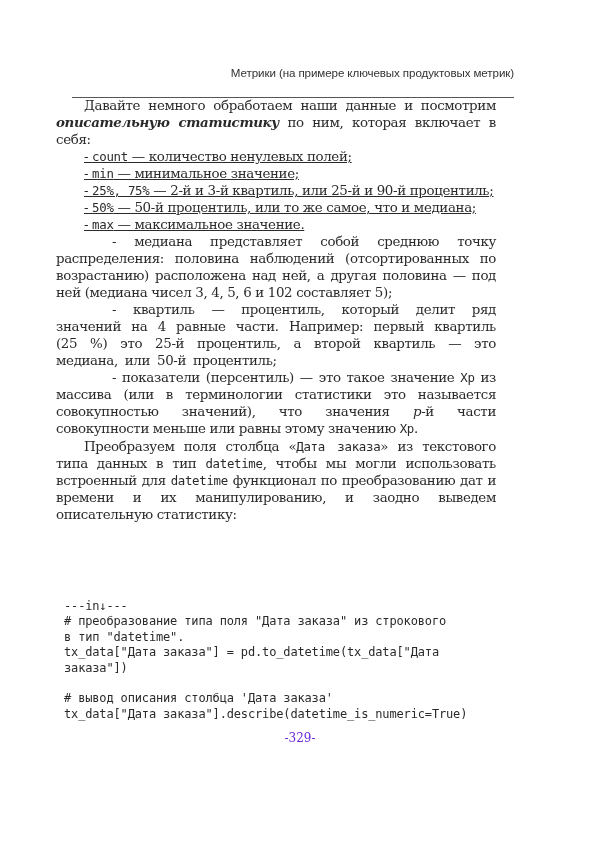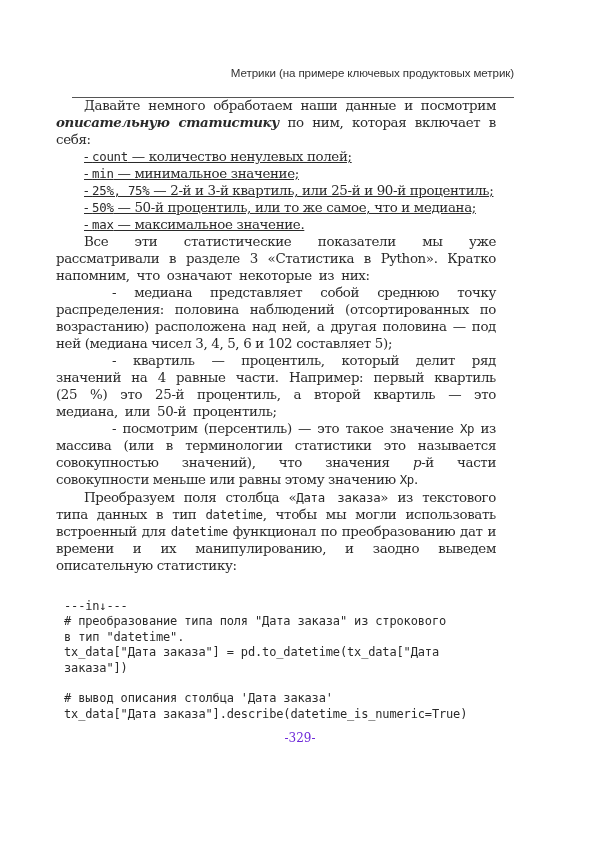--- a/index.html
+++ b/index.html
@@ -43,23 +43,22 @@
   <p class="p ind"><span>Давайте немного обработаем наши данные и посмотрим </span><span class="bi">описательную статистику</span><span> по ним, которая включает в себя:</span></p>
 
   <div>
     <p class="li">- <span class="mono">count</span><span> — количество ненулевых полей;</span></p>
     <p class="li">- <span class="mono">min</span><span> — минимальное значение;</span></p>
     <p class="li">- <span class="mono">25%, 75%</span><span> — 2-й и 3-й квартиль, или 25-й и 90-й процентиль;</span></p>
     <p class="li">- <span class="mono">50%</span><span> — 50-й процентиль, или то же самое, что и медиана;</span></p>
     <p class="li">- <span class="mono">max</span><span> — максимальное значение.</span></p>
   </div>
 
-  <p class="p ind spaced">Все эти статистические показатели мы уже рассматривали в разделе 3 «Статистика в Python». Кратко напомним, что означают некоторые из них:</p>
   <p class="p ind" style="text-indent:56px;">- медиана представляет собой среднюю точку распределения: половина наблюдений (отсортированных по возрастанию) расположена над ней, а другая половина — под ней (медиана чисел 3, 4, 5, 6 и 102 составляет 5);</p>
   <p class="p ind spaced" style="text-indent:56px;">- квартиль — процентиль, который делит ряд значений на 4 равные части. Например: первый квартиль (25 %) это 25-й процентиль, а второй квартиль — это медиана, или 50-й процентиль;</p>
-  <p class="p ind" style="text-indent:56px;"><span>- посмотрим (персентиль) — это такое значение </span><span class="mono">Xp</span><span> из массива (или в терминологии статистики это называется совокупностью значений), что значения </span><i>p</i><span>-й части совокупности меньше или равны этому значению </span><span class="mono">Xp</span><span>.</span></p>
+  <p class="p ind" style="text-indent:56px;"><span>- показатели (персентиль) — это такое значение </span><span class="mono">Xp</span><span> из массива (или в терминологии статистики это называется совокупностью значений), что значения </span><i>p</i><span>-й части совокупности меньше или равны этому значению </span><span class="mono">Xp</span><span>.</span></p>
 
   <p class="p ind" style="margin-top:1px;"><span>Преобразуем поля столбца «</span><span class="mono">Дата заказа</span><span>» из текстового типа данных в тип </span><span class="mono">datetime</span><span>, чтобы мы могли использовать встроенный для </span><span class="mono">datetime</span><span> функционал по преобразованию дат и времени и их манипулированию, и заодно выведем описательную статистику:</span></p>
 </div>
 
 <div class="code"><div>---in↓---</div><div># преобразование типа поля "Дата заказа" из строкового</div><div>в тип "datetime".</div><div>tx_data["Дата заказа"] = pd.to_datetime(tx_data["Дата</div><div>заказа"])</div><div>&nbsp;</div><div># вывод описания столбца 'Дата заказа'</div><div>tx_data["Дата заказа"].describe(datetime_is_numeric=True)</div></div>
 
 <div class="pagenum">-329-</div>
 
 </body></html>

